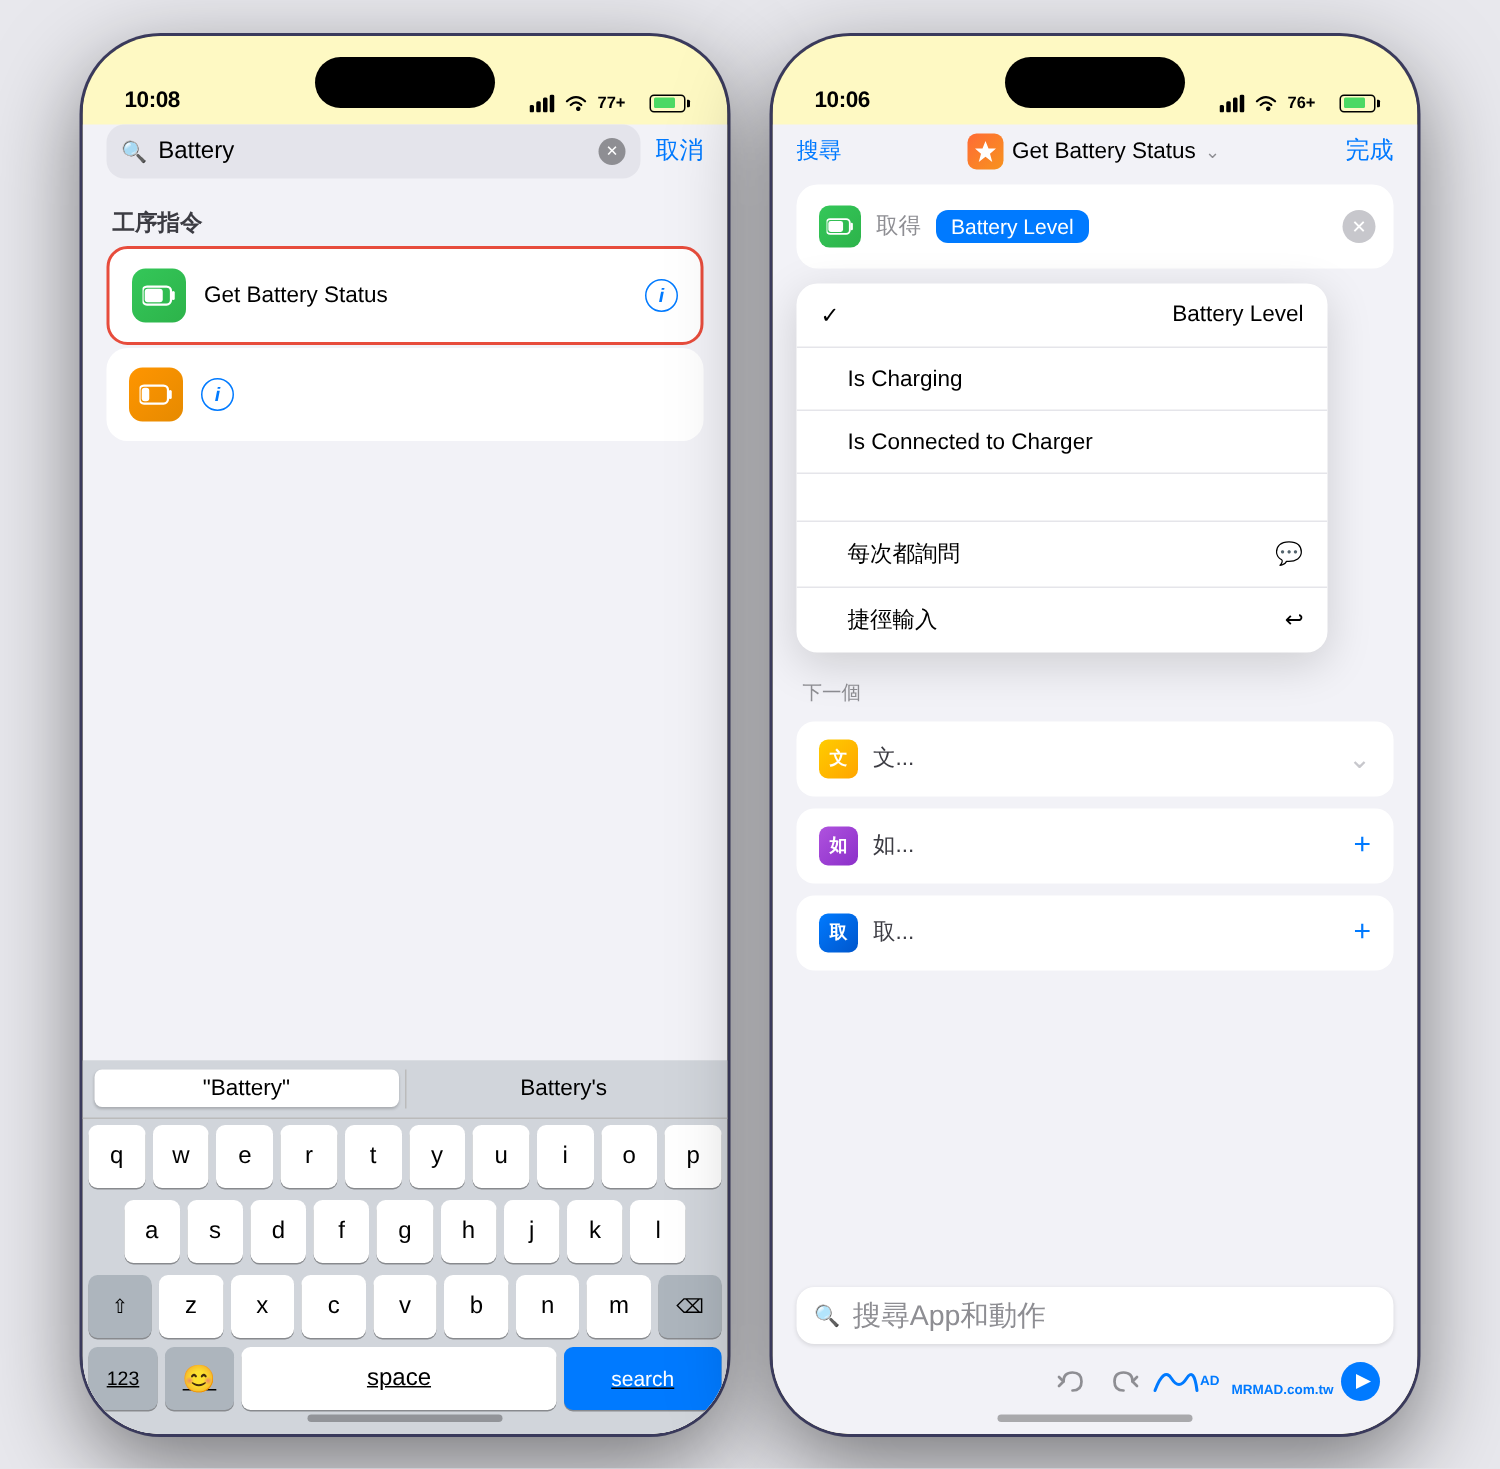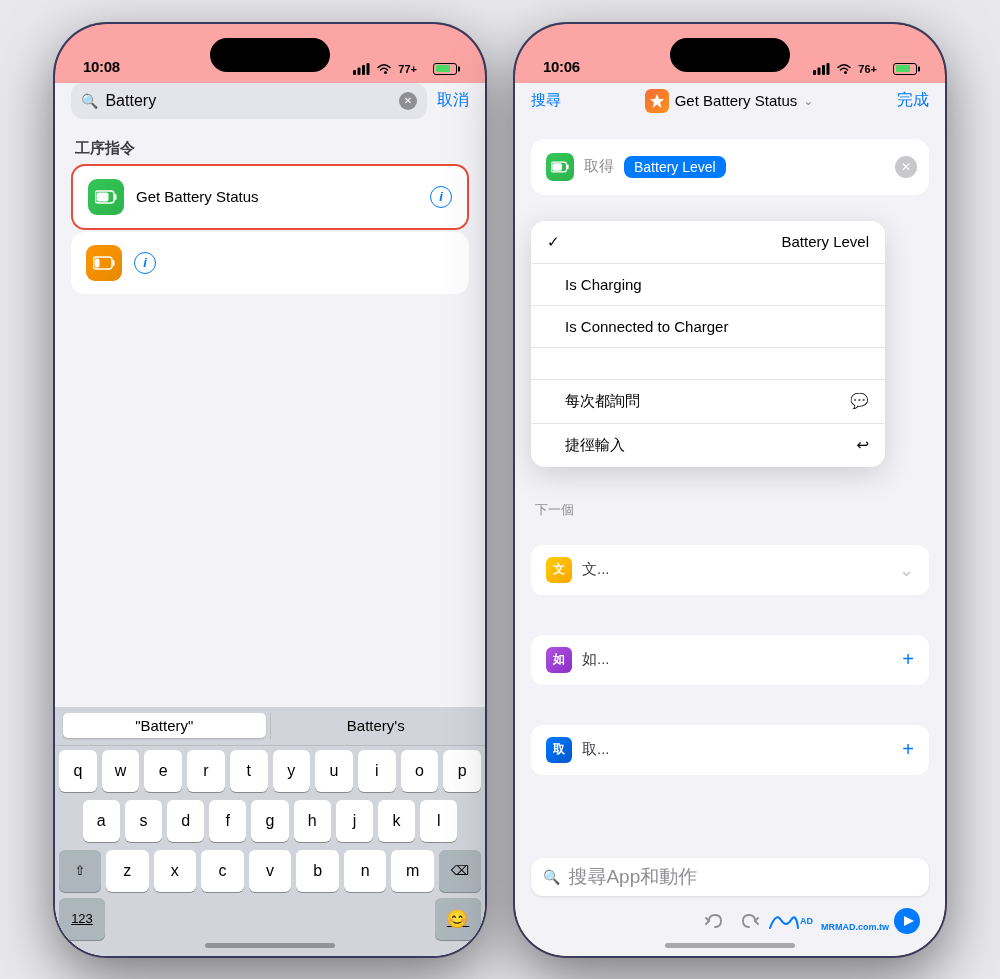--- a/index.html
+++ b/index.html
@@ -21,21 +21,21 @@
       height: 932px;
       background: #1c1c2e;
       border-radius: 52px;
       position: relative;
       box-shadow: 0 0 0 2px #3a3a5c, 0 20px 60px rgba(0,0,0,0.5);
       overflow: hidden;
     }
     .phone-screen {
       position: absolute;
       top: 0; left: 0; right: 0; bottom: 0;
-      background: #fca5a5;
+      background: #fef9c3;
       border-radius: 50px;
       overflow: hidden;
     }
 
     
     .dynamic-island {
       position: absolute;
       top: 14px;
       left: 50%;
       transform: translateX(-50%);
@@ -290,21 +290,20 @@
       text-decoration: underline;
     }
 
     
     .phone2-content {
       position: absolute;
       top: 59px; left: 0; right: 0; bottom: 0;
       background: #f2f2f7;
       display: flex;
       flex-direction: column;
-      gap: 16px;
     }
 
     .shortcut-nav {
       padding: 6px 16px 10px;
       display: flex;
       align-items: center;
       gap: 8px;
     }
     .shortcut-nav-center {
       flex: 1;
@@ -603,20 +602,22 @@
             <div class="key">b</div>
             <div class="key">n</div>
             <div class="key">m</div>
             <div class="key gray wide">⌫</div>
           </div>
         </div>
 
         <div class="keyboard-bottom-row">
           <div class="key gray" style="min-width:46px;flex:0 0 46px;font-size:13px;">123</div>
           <div class="key gray" style="min-width:46px;flex:0 0 46px;font-size:18px;">😊</div>
+          <div class="key space">space</div>
+          <div class="key blue">search</div>
         </div>
         <div style="height:8px;"></div>
       </div>
     </div>
     <div class="home-indicator"></div>
   </div>
 </div>
 
 <div class="phone">
   <div class="phone-screen">

